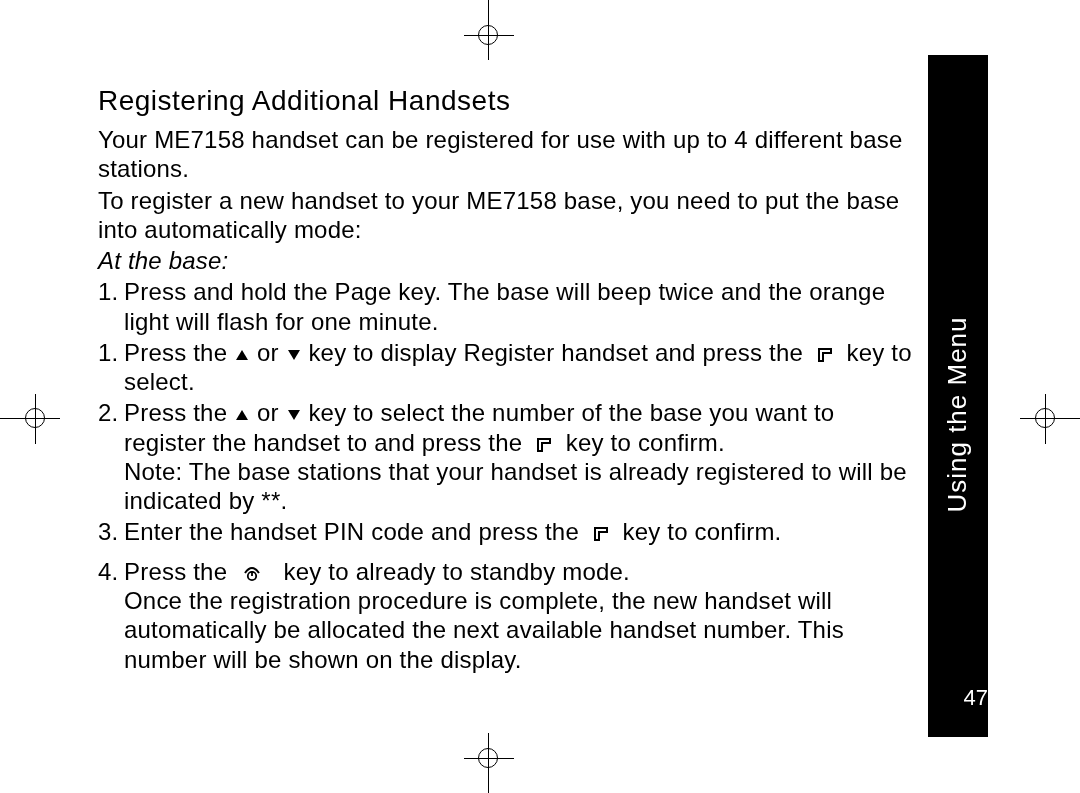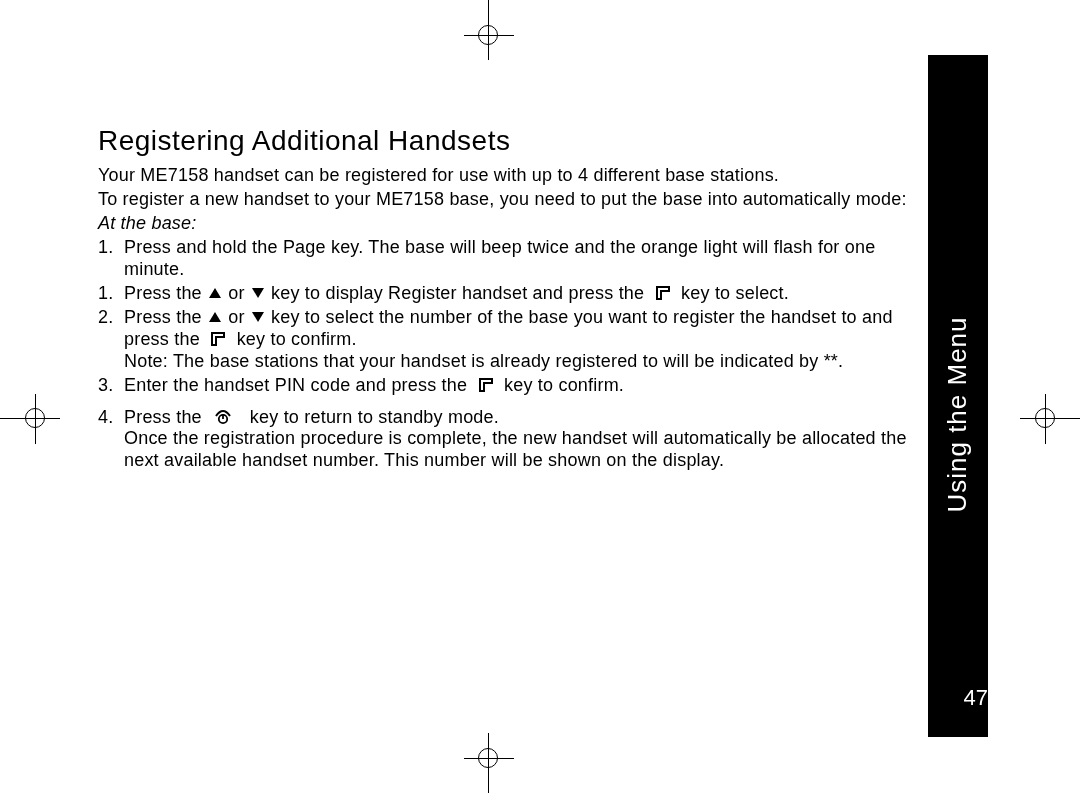--- a/index.html
+++ b/index.html
@@ -99,30 +99,29 @@
       width: 60px;
       text-align: right;
       font-size: 22px;
     }
     .content {
       position: absolute;
       left: 28px;
       top: 30px;
       width: 820px;
       color: #000;
-      margin-top: 40px;
     }
     .heading {
       font-size: 28px;
       font-weight: normal;
       letter-spacing: 0.5px;
       margin-bottom: 8px;
     }
     .body-text {
-      font-size: 18px;
+      font-size: 24px;
       line-height: 1.22;
       letter-spacing: 0.2px;
     }
     .body-text p { margin-bottom: 2px; }
     .list-item {
       display: flex;
       margin-bottom: 2px;
     }
     .list-num { width: 26px; flex-shrink: 0; }
     .list-body { flex: 1; }
@@ -224,20 +223,20 @@
 
       <div style="height:8px"></div>
 
       <div class="list-item">
         <div class="list-num">4.</div>
         <div class="list-body">
           <span>Press the </span>&nbsp;<svg class="inline-icon-wide" viewBox="0 0 22 16">
               <path d="M4 7 Q11 -3 18 7" fill="none" stroke="#000" stroke-width="2"></path>
               <circle cx="11" cy="10" r="4.2" fill="none" stroke="#000" stroke-width="1.8"></circle>
               <line x1="11" y1="5" x2="11" y2="10" stroke="#000" stroke-width="1.8"></line>
-            </svg>&nbsp;&nbsp;<span> key to return to standby mode.</span>
+            </svg>&nbsp;&nbsp;<span> key to already to standby mode.</span>
           <div>Once the registration procedure is complete, the new handset will automatically be allocated the next available handset number. This number will be shown on the display.</div>
         </div>
       </div>
 
     </div>
   </div>
 </div>
 
 </body></html>

